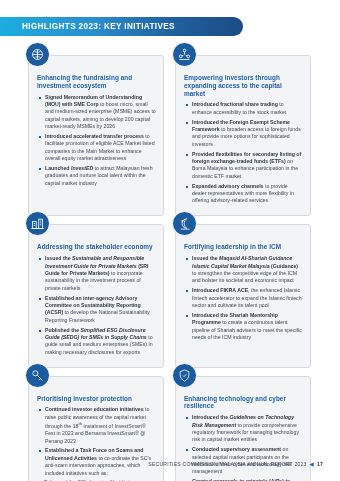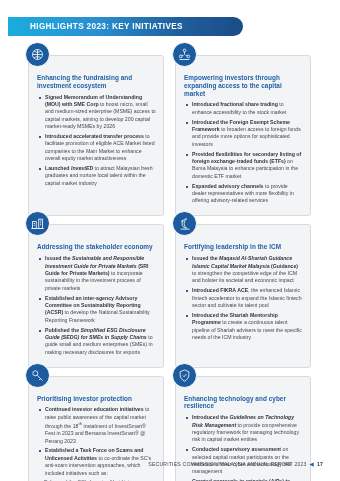--- a/index.html
+++ b/index.html
@@ -20,21 +20,20 @@
     padding: 0;
   }
 
   
   .banner-wrap {
     position: absolute;
     left: 0;
     top: 17px;
     width: 243px;
     height: 19px;
-    padding-left: 8px;
   }
   .banner {
     width: 100%;
     height: 100%;
     background: linear-gradient(90deg, #1badde 0%, #2a8fd0 38%, #1f5f9e 72%, #1b4c86 100%);
     border-top-right-radius: 10px;
     border-bottom-right-radius: 10px;
     display: flex;
     align-items: center;
   }

